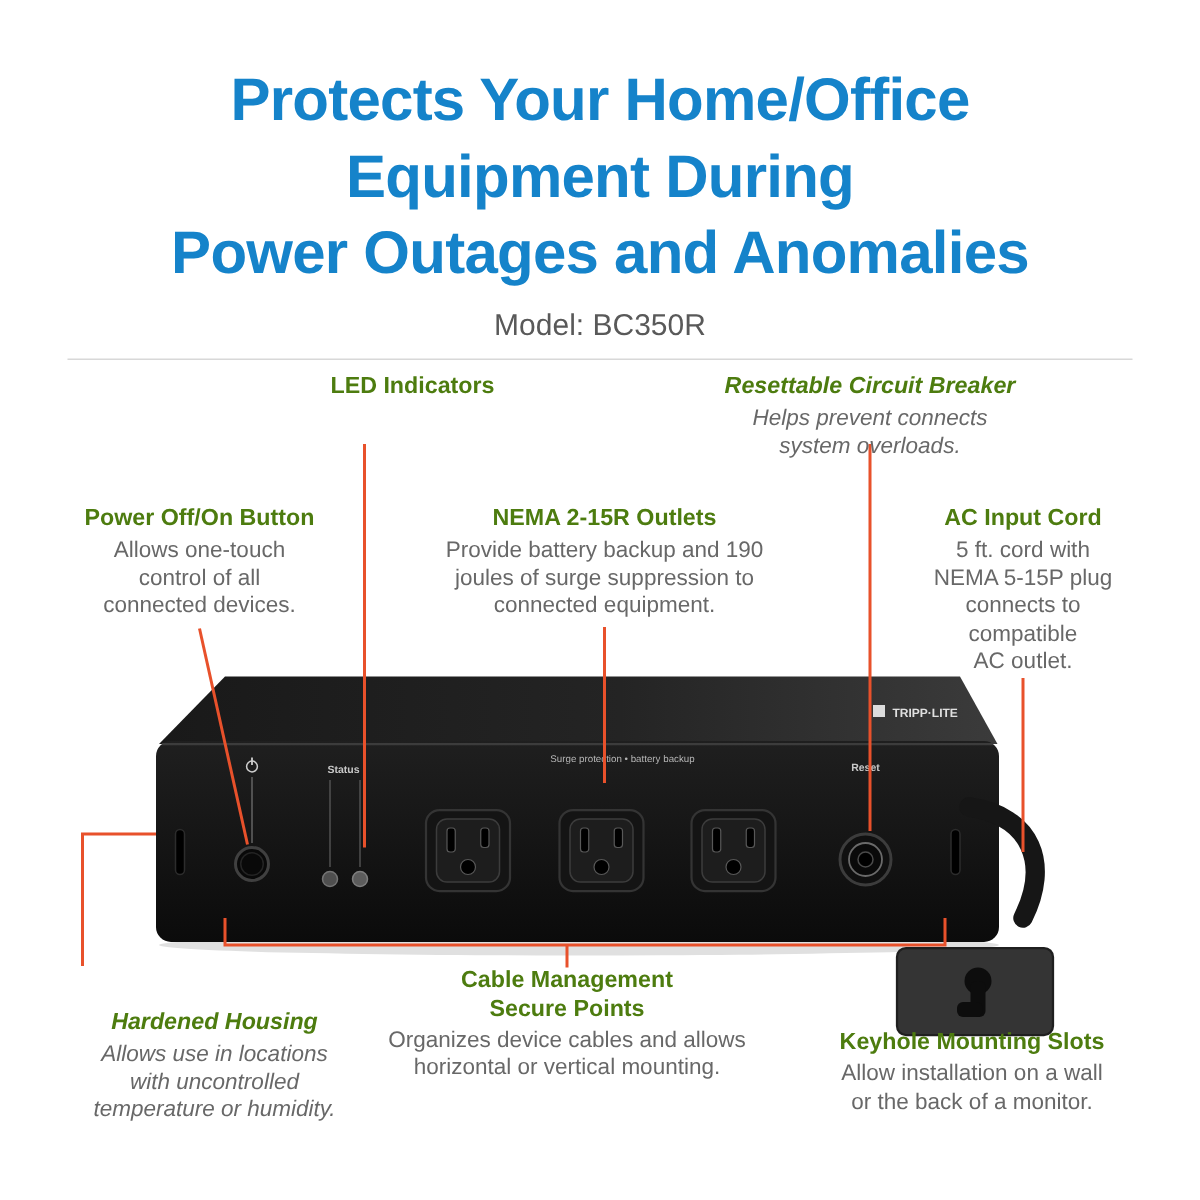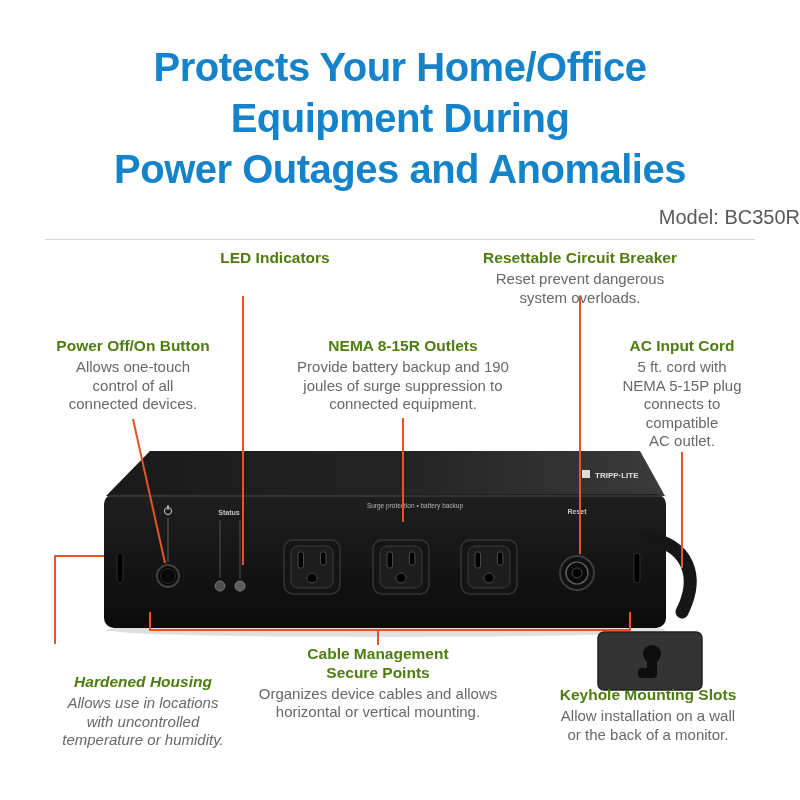--- a/index.html
+++ b/index.html
@@ -3,33 +3,33 @@
 <meta charset="utf-8">
 <style>
   * { margin:0; padding:0; box-sizing:border-box; }
   html,body { width:800px; height:800px; background:#ffffff;
     font-family:"Liberation Sans", sans-serif; }
   .stage { position:relative; width:800px; height:800px; overflow:hidden;border-radius:10px; }
 
   .title { position:absolute; top:42px; left:0; width:800px; text-align:center;
     color:#1583ca; font-size:40px; font-weight:700; line-height:1.27;
     letter-spacing:-0.5px; white-space:pre-line; }
-  .model { position:absolute; top:206px; left:0; width:800px; text-align:right;
+  .model { position:absolute; top:206px; left:0; width:800px; text-align:center;
     color:#595959; font-size:20px; }
   .divider { position:absolute; top:239px; left:45px; width:710px; height:1px;
     background:#d8d8d8; }
 
   .callout { position:absolute; text-align:center; }
   .callout h3 { font-size:15.5px; font-weight:700; color:#4d7c0f;
     line-height:1.22; white-space:pre-line; margin-bottom:2px; }
   .callout p { font-size:15px; color:#686868; line-height:1.24;
     white-space:pre-line; }
 
   .co-led     { left:165px; top:249px; width:220px; }
-  .co-breaker { left:455px; top:249px; width:250px; }
+  .co-breaker { left:455px; top:249px; width:250px;font-style:italic; }
   .co-power   { left:33px;  top:337px; width:200px; }
   .co-outlets { left:278px; top:337px; width:250px; }
   .co-cord    { left:607px; top:337px; width:150px; }
   .co-housing { left:38px;  top:673px; width:210px;font-style:italic; }
   .co-cable   { left:248px; top:645px; width:260px; }
   .co-keyhole { left:535px; top:686px; width:226px; }
 
   svg.diagram { position:absolute; top:0; left:0; }
 </style>
 </head>
@@ -137,33 +137,33 @@
       <line x1="378" y1="630" x2="378" y2="645"></line>
     </g>
   </svg>
 
   <div class="callout co-led">
     <h3>LED Indicators</h3>
   </div>
 
   <div class="callout co-breaker">
     <h3>Resettable Circuit Breaker</h3>
-    <p>Reset prevent dangerous
+    <p>Helps prevent connects
 system overloads.</p>
   </div>
 
   <div class="callout co-power">
     <h3>Power Off/On Button</h3>
     <p>Allows one-touch
 control of all
 connected devices.</p>
   </div>
 
   <div class="callout co-outlets">
-    <h3>NEMA 8-15R Outlets</h3>
+    <h3>NEMA 2-15R Outlets</h3>
     <p>Provide battery backup and 190
 joules of surge suppression to
 connected equipment.</p>
   </div>
 
   <div class="callout co-cord">
     <h3>AC Input Cord</h3>
     <p>5 ft. cord with
 NEMA 5-15P plug
 connects to

